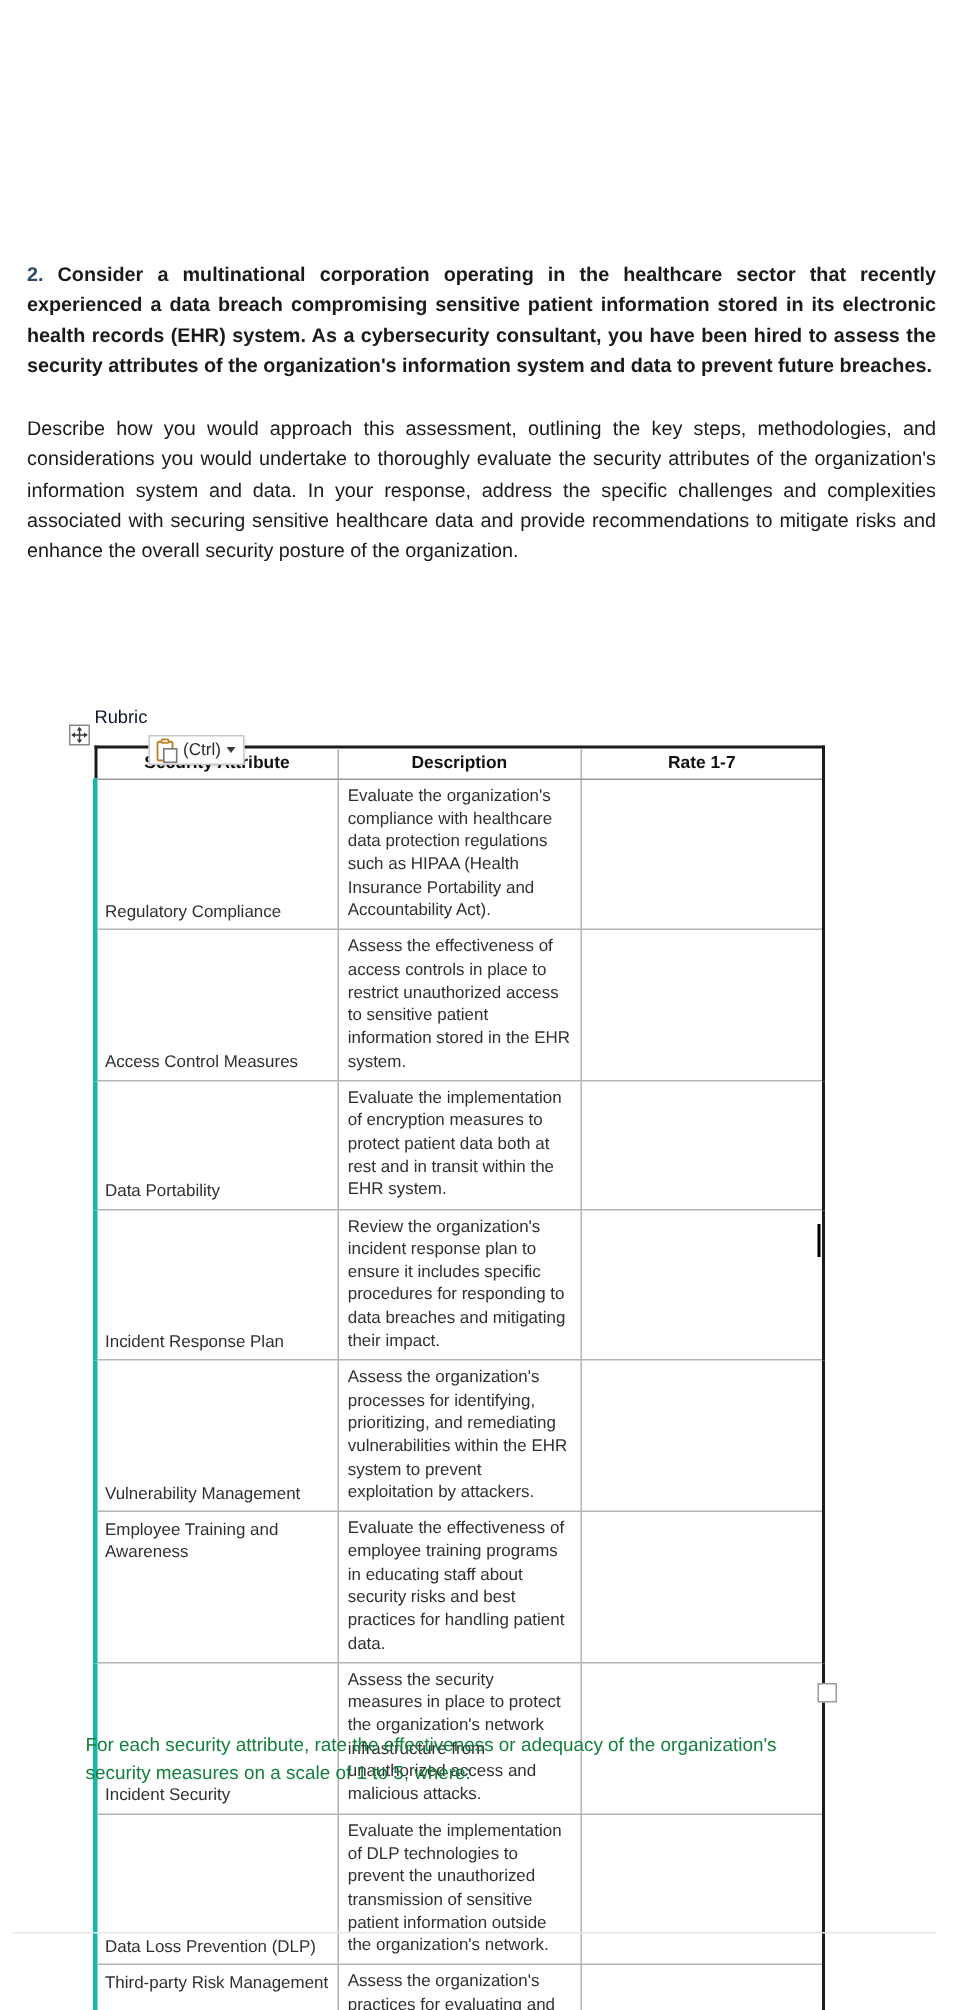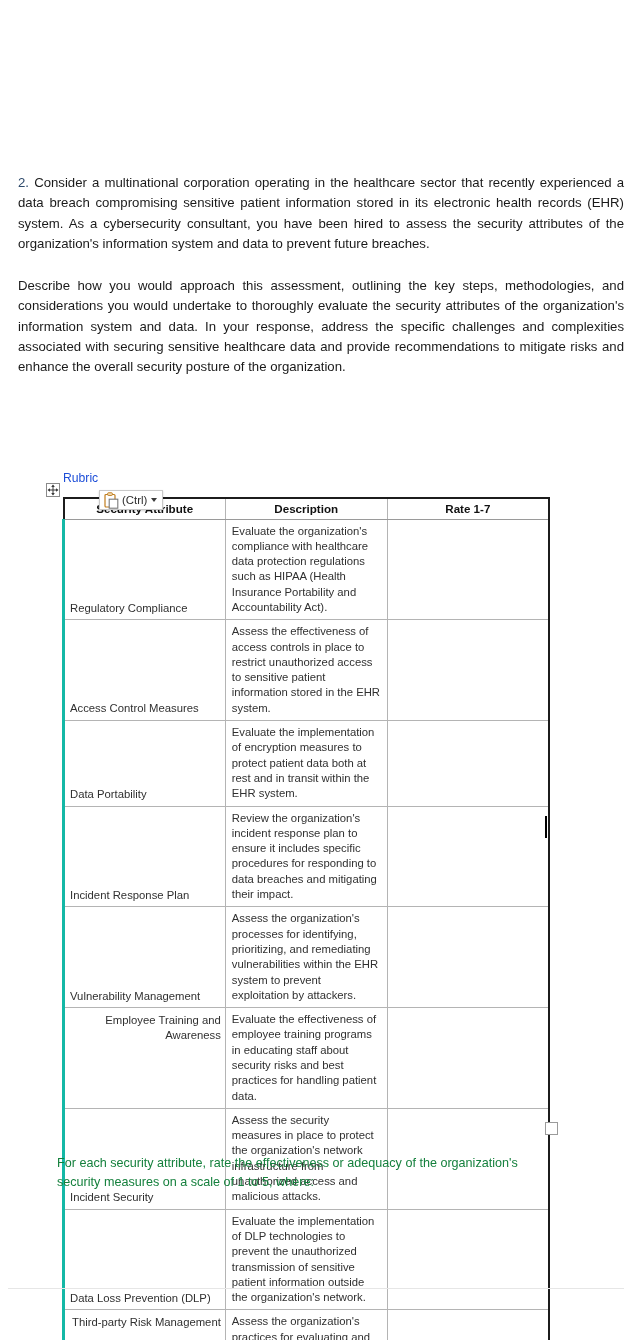--- a/index.html
+++ b/index.html
@@ -29,32 +29,32 @@
     position: absolute;
     left: 18px;
     width: 606px;
     font-family: "Liberation Sans", sans-serif;
     font-size: 13.2px;
     line-height: 20.2px;
     color: #1a1a1a;
     text-align: justify;
     text-justify: inter-word;
   }
-  #question-para-1 { top: 160px; }
+  #question-para-1 { top: 160px; font-weight: bold; }
   #question-para-2 { top: 263px; }
   .q-number { color: #2e4a6b; }
 
   
   #rubric-label {
     position: absolute;
     left: 63px;
     top: 471px;
     font-size: 12.2px;
     line-height: 15px;
-    color: #1d4ed8;
+    color: #0f172a;
     font-family: "Liberation Sans", sans-serif;
   }
 
   
   #table-move-handle {
     position: absolute;
     left: 46px;
     top: 483px;
     width: 14px;
     height: 14px;
@@ -100,21 +100,21 @@
 
   table.rubric td.attr {
     width: 150px;
     font-size: 11.3px;
     line-height: 14.6px;
     color: #303030;
     padding: 3px 4px 4px 5px;
     vertical-align: bottom;
     border-left: 3px solid #14b8a6;
   }
-  table.rubric td.attr.top-align { vertical-align: top; padding-top: 5px; text-align: right; }
+  table.rubric td.attr.top-align { vertical-align: top; padding-top: 5px; }
   table.rubric td.desc {
     width: 278px;
     font-size: 11.3px;
     line-height: 15.3px;
     color: #303030;
     padding: 4px 6px 4px 6px;
     vertical-align: top;
   }
   table.rubric td.rate {
     width: 60px;

